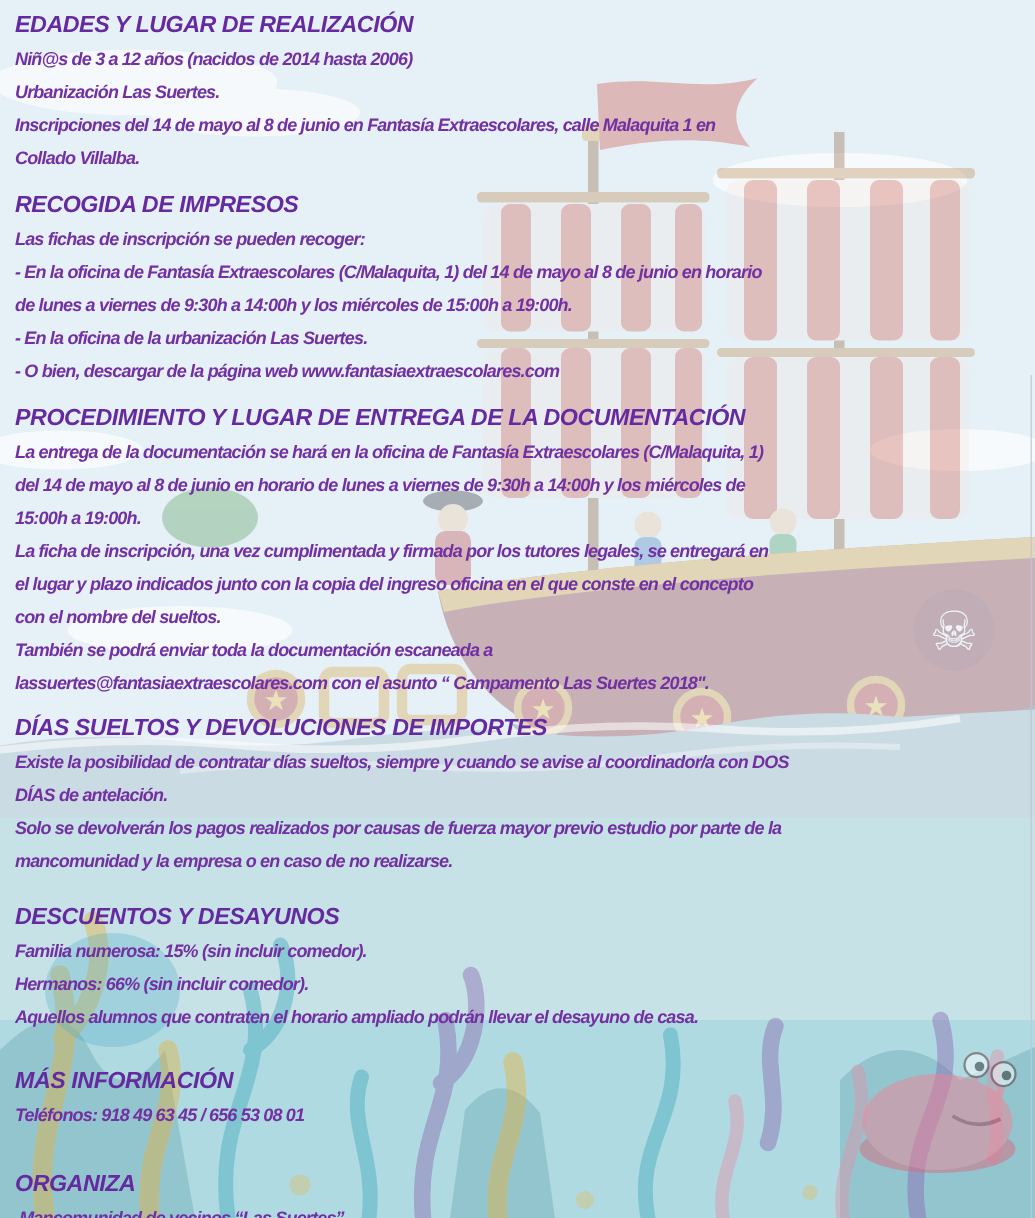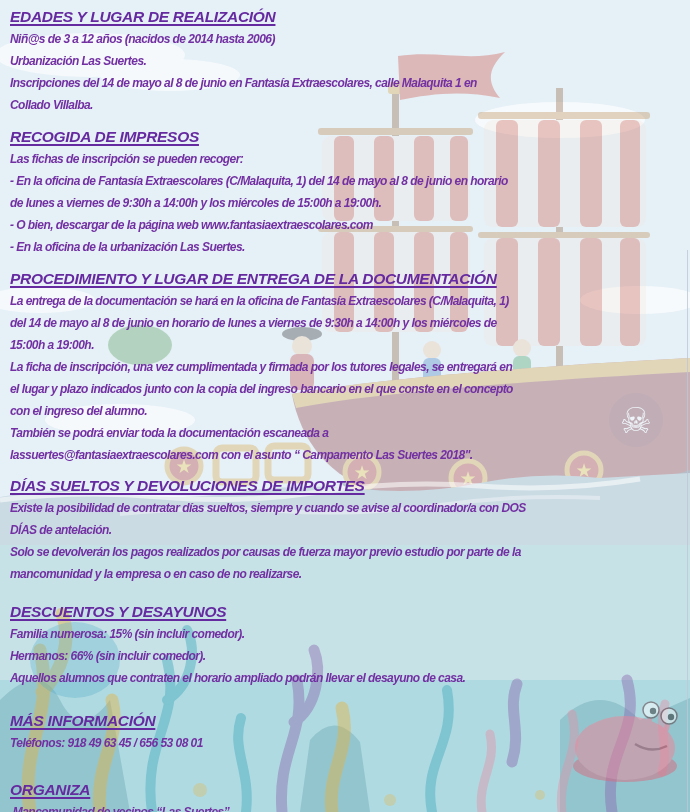--- a/index.html
+++ b/index.html
@@ -16,21 +16,21 @@
   }
   .sec{margin:0 0 10px 0;}
   .sec:nth-of-type(3){margin-bottom:9px;}
   .sec:nth-of-type(4){margin-bottom:16px;}
   .sec:nth-of-type(5){margin-bottom:21px;}
   .sec:nth-of-type(6){margin-bottom:25px;}
   .sec:nth-of-type(7){margin-bottom:9px;}
   .heading{
     margin:0;font-size:15.5px;line-height:22px;letter-spacing:-0.3px;
     color:var(--heading,#6529a0);
-    text-decoration:underline;text-decoration-thickness:1.5px;text-underline-offset:2px;
+    text-decoration-thickness:1.5px;text-underline-offset:2px;
     white-space:pre;
   }
   .line{
     font-size:12px;line-height:22px;letter-spacing:-0.55px;white-space:pre;overflow:hidden;
   }
   .edge-line{position:absolute;right:2px;top:250px;bottom:0;width:1.5px;background:#bcc8d4;opacity:.8;z-index:1;}
 </style>
 </head>
 <body>
 
@@ -198,34 +198,34 @@
           <div class="line">Collado Villalba.</div>
         </div>
   </section>
 
   <section class="sec">
     <h2 class="heading">RECOGIDA DE IMPRESOS</h2>
     <div>
           <div class="line">Las fichas de inscripción se pueden recoger:</div>
           <div class="line">- En la oficina de Fantasía Extraescolares (C/Malaquita, 1) del 14 de mayo al 8 de junio en horario</div>
           <div class="line">de lunes a viernes de 9:30h a 14:00h y los miércoles de 15:00h a 19:00h.</div>
+          <div class="line">- En la oficina de la urbanización Las Suertes.</div>
           <div class="line">- O bien, descargar de la página web www.fantasiaextraescolares.com</div>
-          <div class="line">- En la oficina de la urbanización Las Suertes.</div>
         </div>
   </section>
 
   <section class="sec">
     <h2 class="heading">PROCEDIMIENTO Y LUGAR DE ENTREGA DE LA DOCUMENTACIÓN</h2>
     <div>
           <div class="line">La entrega de la documentación se hará en la oficina de Fantasía Extraescolares (C/Malaquita, 1)</div>
           <div class="line">del 14 de mayo al 8 de junio en horario de lunes a viernes de 9:30h a 14:00h y los miércoles de</div>
           <div class="line">15:00h a 19:00h.</div>
           <div class="line">La ficha de inscripción, una vez cumplimentada y firmada por los tutores legales, se entregará en</div>
-          <div class="line">el lugar y plazo indicados junto con la copia del ingreso bancario en el que conste en el concepto</div>
-          <div class="line">con el ingreso del alumno.</div>
+          <div class="line">el lugar y plazo indicados junto con la copia del ingreso oficina en el que conste en el concepto</div>
+          <div class="line">con el nombre del sueltos.</div>
           <div class="line">También se podrá enviar toda la documentación escaneada a</div>
           <div class="line">lassuertes@fantasiaextraescolares.com con el asunto “ Campamento Las Suertes 2018".</div>
         </div>
   </section>
 
   <section class="sec">
     <h2 class="heading">DÍAS SUELTOS Y DEVOLUCIONES DE IMPORTES</h2>
     <div>
           <div class="line">Existe la posibilidad de contratar días sueltos, siempre y cuando se avise al coordinador/a con DOS</div>
           <div class="line">DÍAS de antelación.</div>

